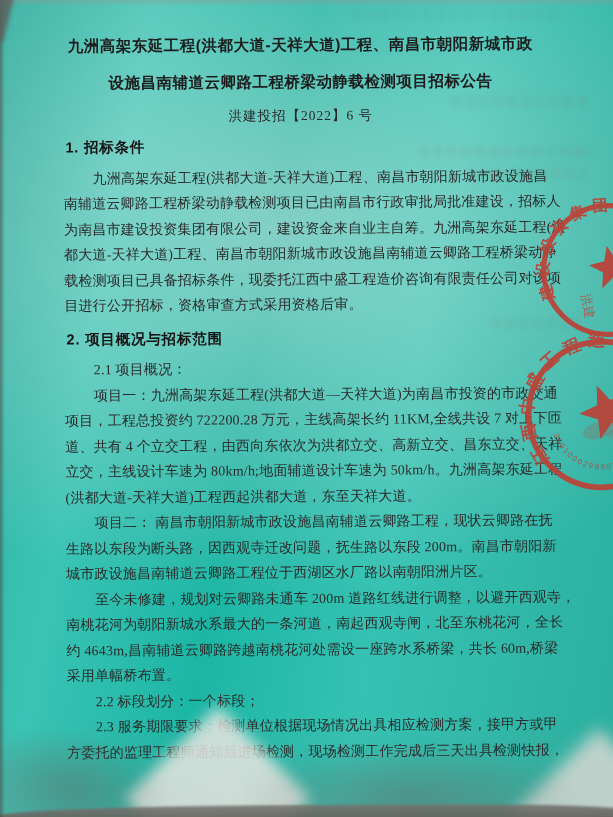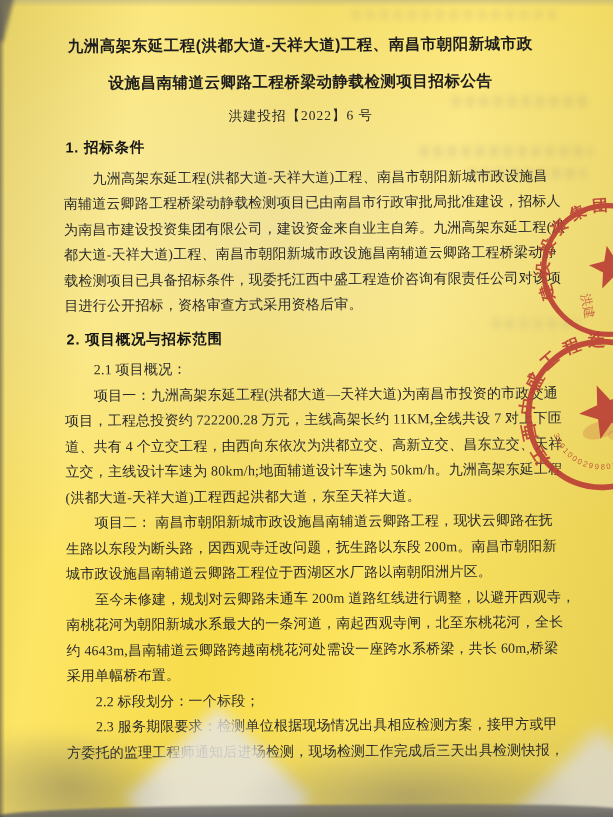--- a/index.html
+++ b/index.html
@@ -1,18 +1,18 @@
 <!DOCTYPE html>
 <html><head>
 <meta charset="utf-8">
 <style>
   html,body { margin:0; padding:0; background:#9a9894; }
   .photo {
     position:relative; width:613px; height:817px; overflow:hidden;
-    background:#fde047;
+    background:#14b8a6;
     font-family:"Liberation Serif", serif;
   }
   
   .paper-shading {
     position:absolute; inset:0; pointer-events:none;
     background:
       linear-gradient(to bottom, rgba(150,148,143,.38) 0px, rgba(150,148,143,0) 7px),
       linear-gradient(to top, rgba(125,123,118,.20) 0px, rgba(125,123,118,0) 95px),
       linear-gradient(100deg, rgba(148,146,141,.22) 0%, rgba(255,255,255,.16) 20%,
                       rgba(150,148,143,.06) 42%, rgba(255,255,255,.14) 64%, rgba(138,136,131,.20) 100%),

